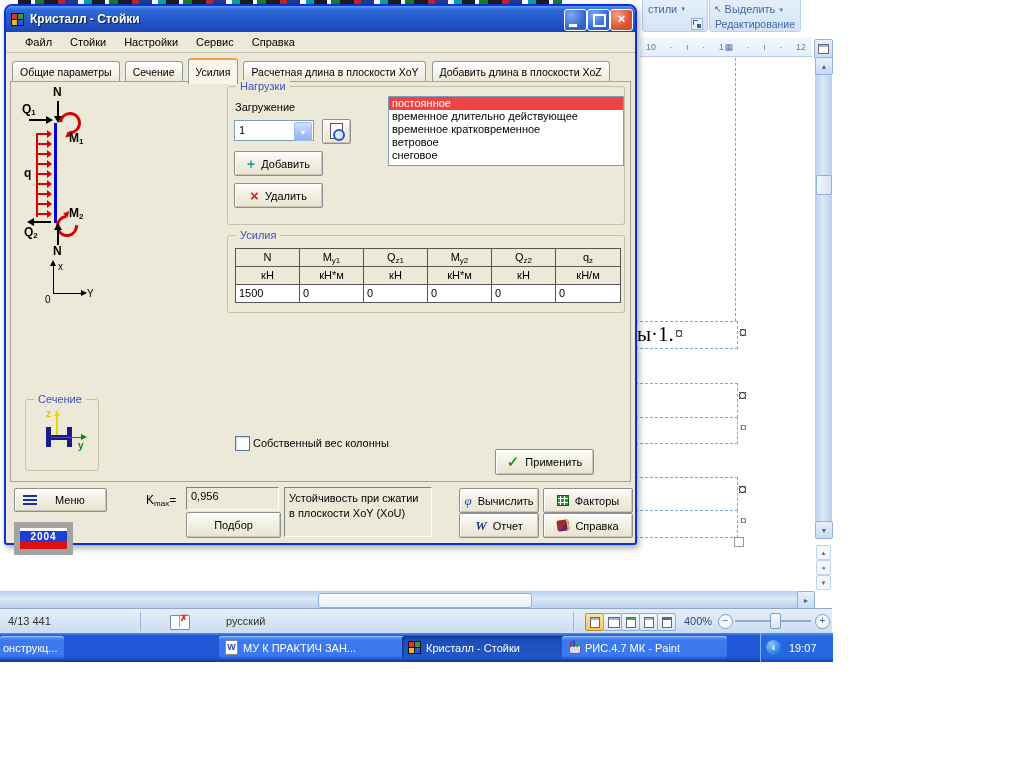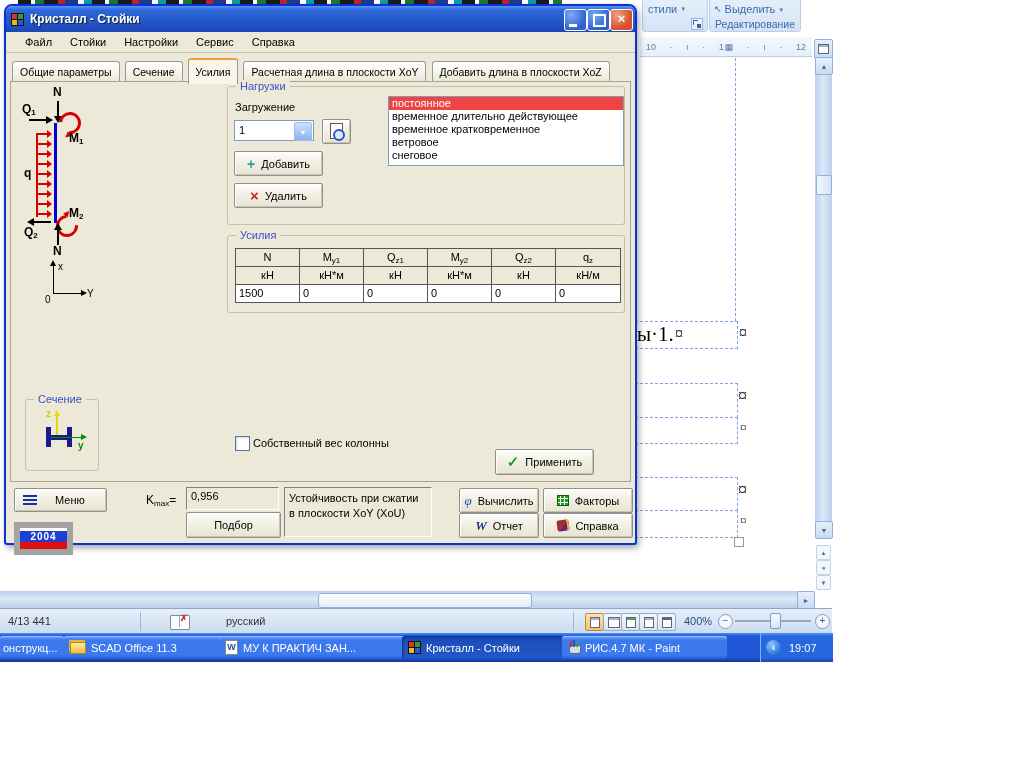--- a/index.html
+++ b/index.html
@@ -446,24 +446,20 @@
       <span style="width:12px;height:11px;background:linear-gradient(135deg,#9c3030 55%,#6a1f7a 55%);border-radius:2px;box-shadow:inset -2px 0 0 #e8c030;transform:rotate(-8deg);"></span>
       <span>Справка</span>
     </div>
   </div>
 
   <div class="abs" style="left:0;top:633px;width:832px;height:29px;z-index:10;
               background:linear-gradient(180deg,#4a90f4 0%,#2157d7 10%,#2157d7 85%,#15339a 100%);">
     <div class="tbbtn" style="left:0;width:58px;padding:0 3px;">
       <span>онструкц...</span>
     </div>
-    <div class="tbbtn" style="left:64px;width:148px;">
-      <span style="width:14px;height:10px;background:linear-gradient(180deg,#ffe9a0,#f0c040);border:1px solid #b8860b;border-radius:1px;box-shadow:-1px -2px 0 #e8b830;flex:0 0 14px;"></span>
-      <span>SCAD Office 11.3</span>
-    </div>
     <div class="tbbtn" style="left:219px;width:176px;">
       <span style="width:11px;height:13px;background:#fff;border:1px solid #888;color:#2050b0;font-size:9px;font-weight:bold;line-height:13px;text-align:center;flex:0 0 11px;">W</span>
       <span>МУ К ПРАКТИЧ ЗАН...</span>
     </div>
     <div class="tbbtn active" style="left:402px;width:155px;">
       <span class="kricon">
         <span style="left:1px;top:1px;background:#e03030;"></span>
         <span style="left:7px;top:1px;background:#30a030;"></span>
         <span style="left:1px;top:7px;background:#e0c020;"></span>
         <span style="left:7px;top:7px;background:#3050e0;"></span>

